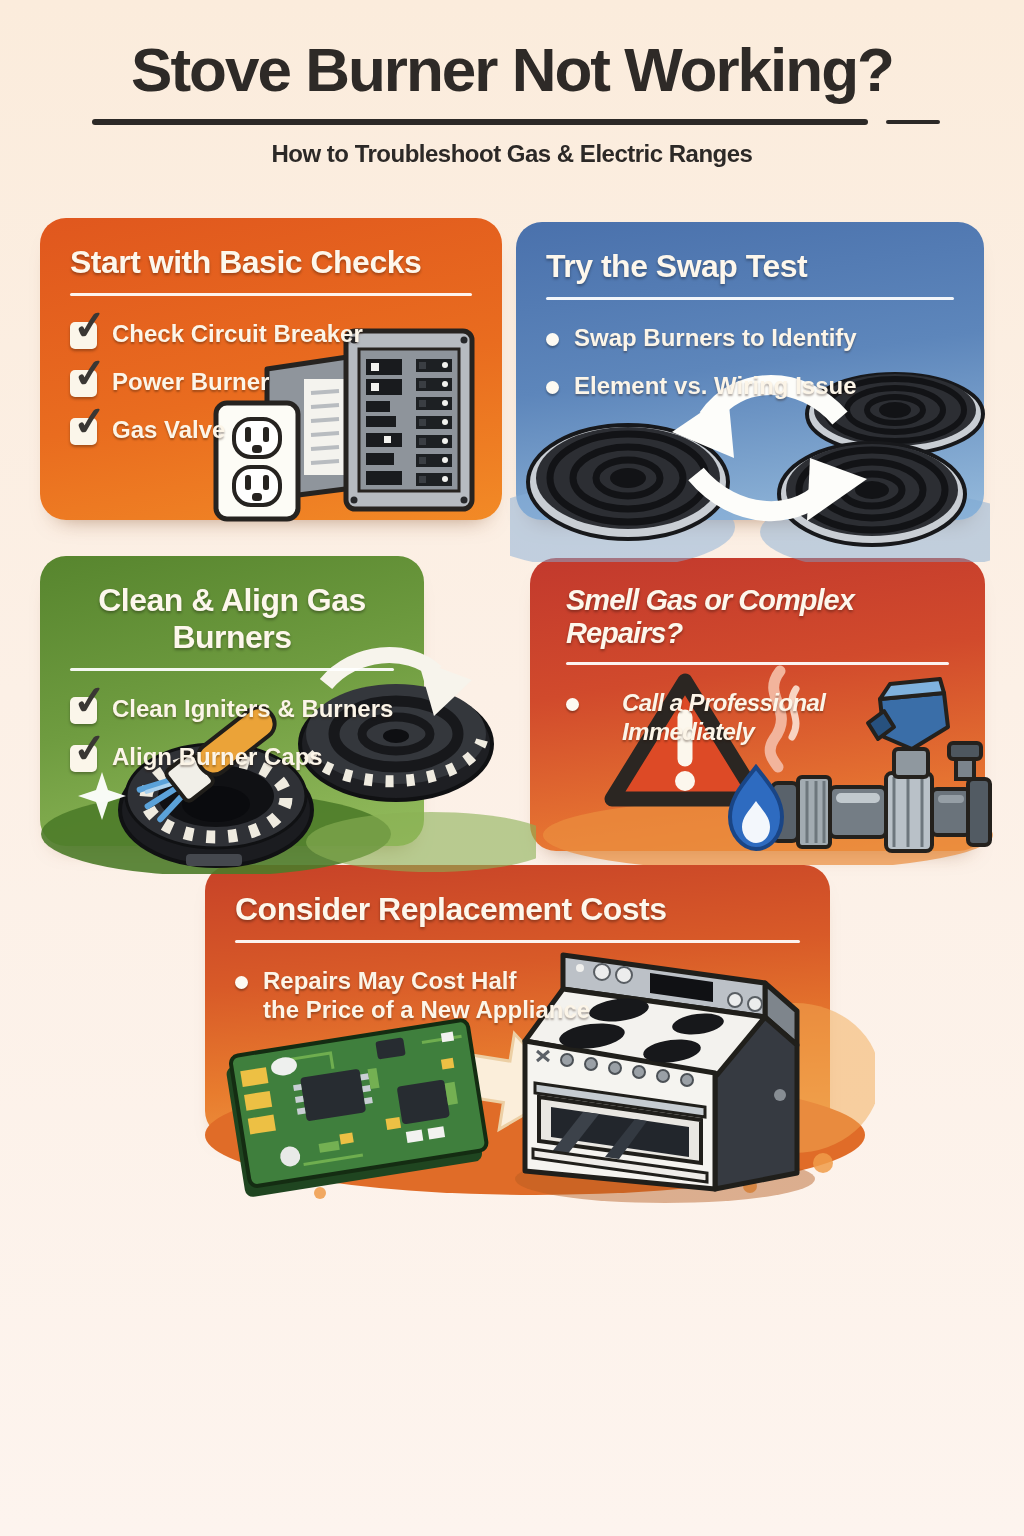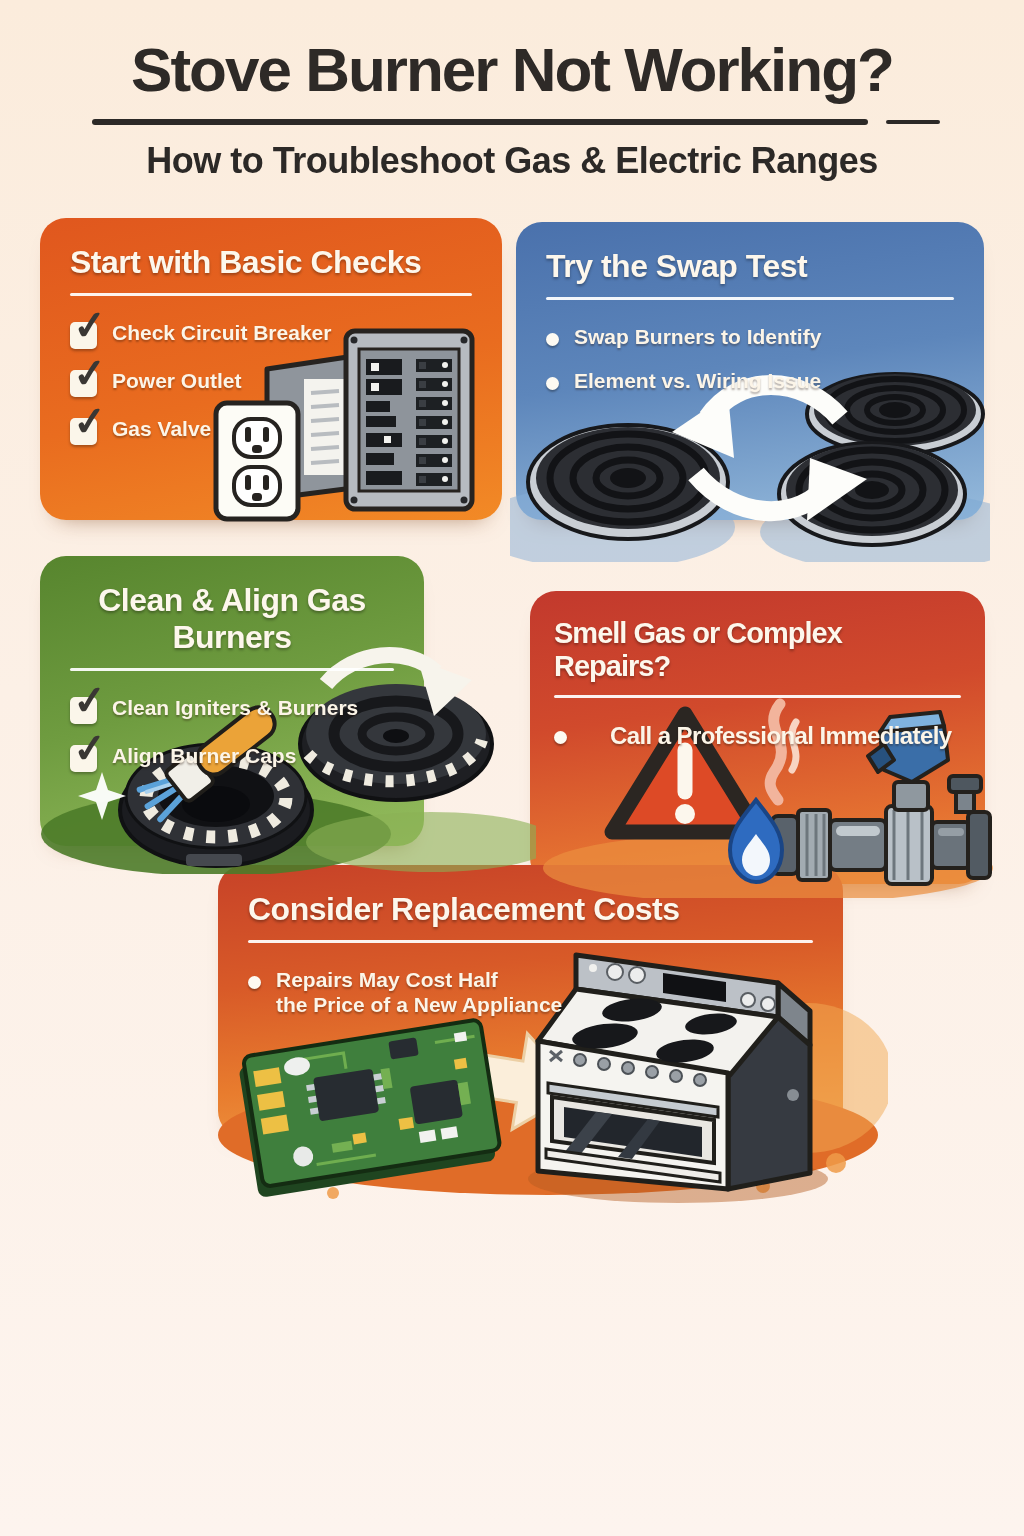--- a/index.html
+++ b/index.html
@@ -13,59 +13,59 @@
   .hdr{position:absolute;left:0;top:0;width:1024px;text-align:center;}
   .hdr h1{
     margin:0;position:absolute;top:34px;left:0;width:1024px;
     font-size:62px;font-weight:bold;letter-spacing:-2px;color:#2e2a27;
   }
   .title-rule{position:absolute;top:119px;left:92px;width:848px;height:7px;}
   .rule-main{position:absolute;left:0;top:0;width:776px;height:6px;background:#2c2927;border-radius:3px;}
   .rule-tail{position:absolute;left:794px;top:1px;width:54px;height:4px;background:#2c2927;border-radius:2px;}
   .hdr h2{
     margin:0;position:absolute;top:140px;left:0;width:1024px;
-    font-size:36px;font-weight:bold;letter-spacing:-0.5px;color:#2c2927;
+    font-size:24px;font-weight:bold;letter-spacing:-0.5px;color:#2c2927;
   }
   
   .card{
     position:absolute;border-radius:26px;padding:26px 30px;box-sizing:border-box;
     box-shadow:0 14px 22px -16px rgba(120,60,20,.55);
   }
   .card h3{
     margin:0;position:relative;z-index:2;
     font-size:32px;font-weight:bold;letter-spacing:-0.5px;color:#fdf7ec;
     text-shadow:0 2px 3px rgba(0,0,0,.33);
   }
   .card .rule{position:relative;z-index:2;margin-top:12px;height:3px;background:rgba(255,255,255,.93);border-radius:2px;}
   .items{list-style:none;margin:24px 0 0 0;padding:0;display:flex;flex-direction:column;gap:19px;position:relative;z-index:2;}
   .items li{display:flex;align-items:flex-start;gap:15px;}
   .item-text{
-    font-size:21px;font-weight:bold;color:#fcf5e8;line-height:1.2;
+    font-size:24px;font-weight:bold;color:#fcf5e8;line-height:1.2;
     text-shadow:0 2px 2px rgba(40,20,10,.35);white-space:pre-line;
   }
   
   .marker-check{position:relative;flex:0 0 auto;width:27px;height:27px;margin-top:2px;
     background:#fbf6ea;border-radius:5px;box-shadow:0 2px 3px rgba(0,0,0,.3);}
   .marker-check .tick{
     position:absolute;left:3px;top:-17px;font-size:40px;font-weight:bold;color:#3a3734;
     text-shadow:none;line-height:1;transform:rotate(-4deg);
   }
   
   .marker-bullet{flex:0 0 auto;width:13px;height:13px;border-radius:50%;background:#fdfaf2;
     margin-top:9px;box-shadow:0 2px 2px rgba(0,0,0,.3);}
   
   .card-basic  {left:40px; top:218px;width:462px;height:302px;
     background:linear-gradient(168deg,#e0571e 0%,#e96c1f 55%,#f28a26 100%);}
   .card-swap   {left:516px;top:222px;width:468px;height:298px;
     background:linear-gradient(172deg,#4a71ac 0%,#5d86bb 48%,#96bbdc 100%);}
   .card-clean  {left:40px; top:556px;width:384px;height:290px;
     background:linear-gradient(165deg,#57852e 0%,#6f9c40 48%,#95bd5e 100%);text-align:center;}
-  .card-pro    {left:530px;top:591px;width:455px;height:293px;padding:26px 24px;
-    background:linear-gradient(172deg,#c2392d 0%,#d14a2c 40%,#e57231 78%,#eb8c3c 100%);}
-  .card-replace{left:218px;top:865px;width:625px;height:272px;
+  .card-pro    {left:530px;top:558px;width:455px;height:293px;padding:26px 36px;
+    background:linear-gradient(172deg,#c2392d 0%,#d14a2c 40%,#e57231 78%,#eb8c3c 100%);font-style:italic;}
+  .card-replace{left:205px;top:865px;width:625px;height:272px;
     background:linear-gradient(175deg,#c74228 0%,#d85a28 38%,#e87c2e 70%,#f09d47 100%);}
   .card-pro h3{font-size:29px;letter-spacing:-1px;}
   .card-pro .item-text{font-size:24px;letter-spacing:-0.6px;margin-left:28px;}
   .illus{position:absolute;z-index:1;pointer-events:none;}
   .illus-basic  {right:-2px;bottom:-14px;width:300px;}
   .illus-swap   {left:-6px;bottom:-42px;width:480px;}
   .illus-clean  {left:-4px;bottom:-28px;width:500px;}
   .illus-pro    {left:-2px;bottom:-14px;width:470px;}
   .illus-replace{left:-10px;bottom:-76px;width:680px;}
 </style>
@@ -90,21 +90,21 @@
       <li>
         <span class="marker-check">
             <span class="tick">✓</span>
           </span>
         <span class="item-text">Check Circuit Breaker</span>
       </li>
       <li>
         <span class="marker-check">
             <span class="tick">✓</span>
           </span>
-        <span class="item-text">Power Outlet</span>
+        <span class="item-text">Power Burner</span>
       </li>
       <li>
         <span class="marker-check">
             <span class="tick">✓</span>
           </span>
         <span class="item-text">Gas Valve</span>
       </li>
     </ul>
     <svg class="illus illus-basic" viewBox="0 0 300 215">
       <g>

